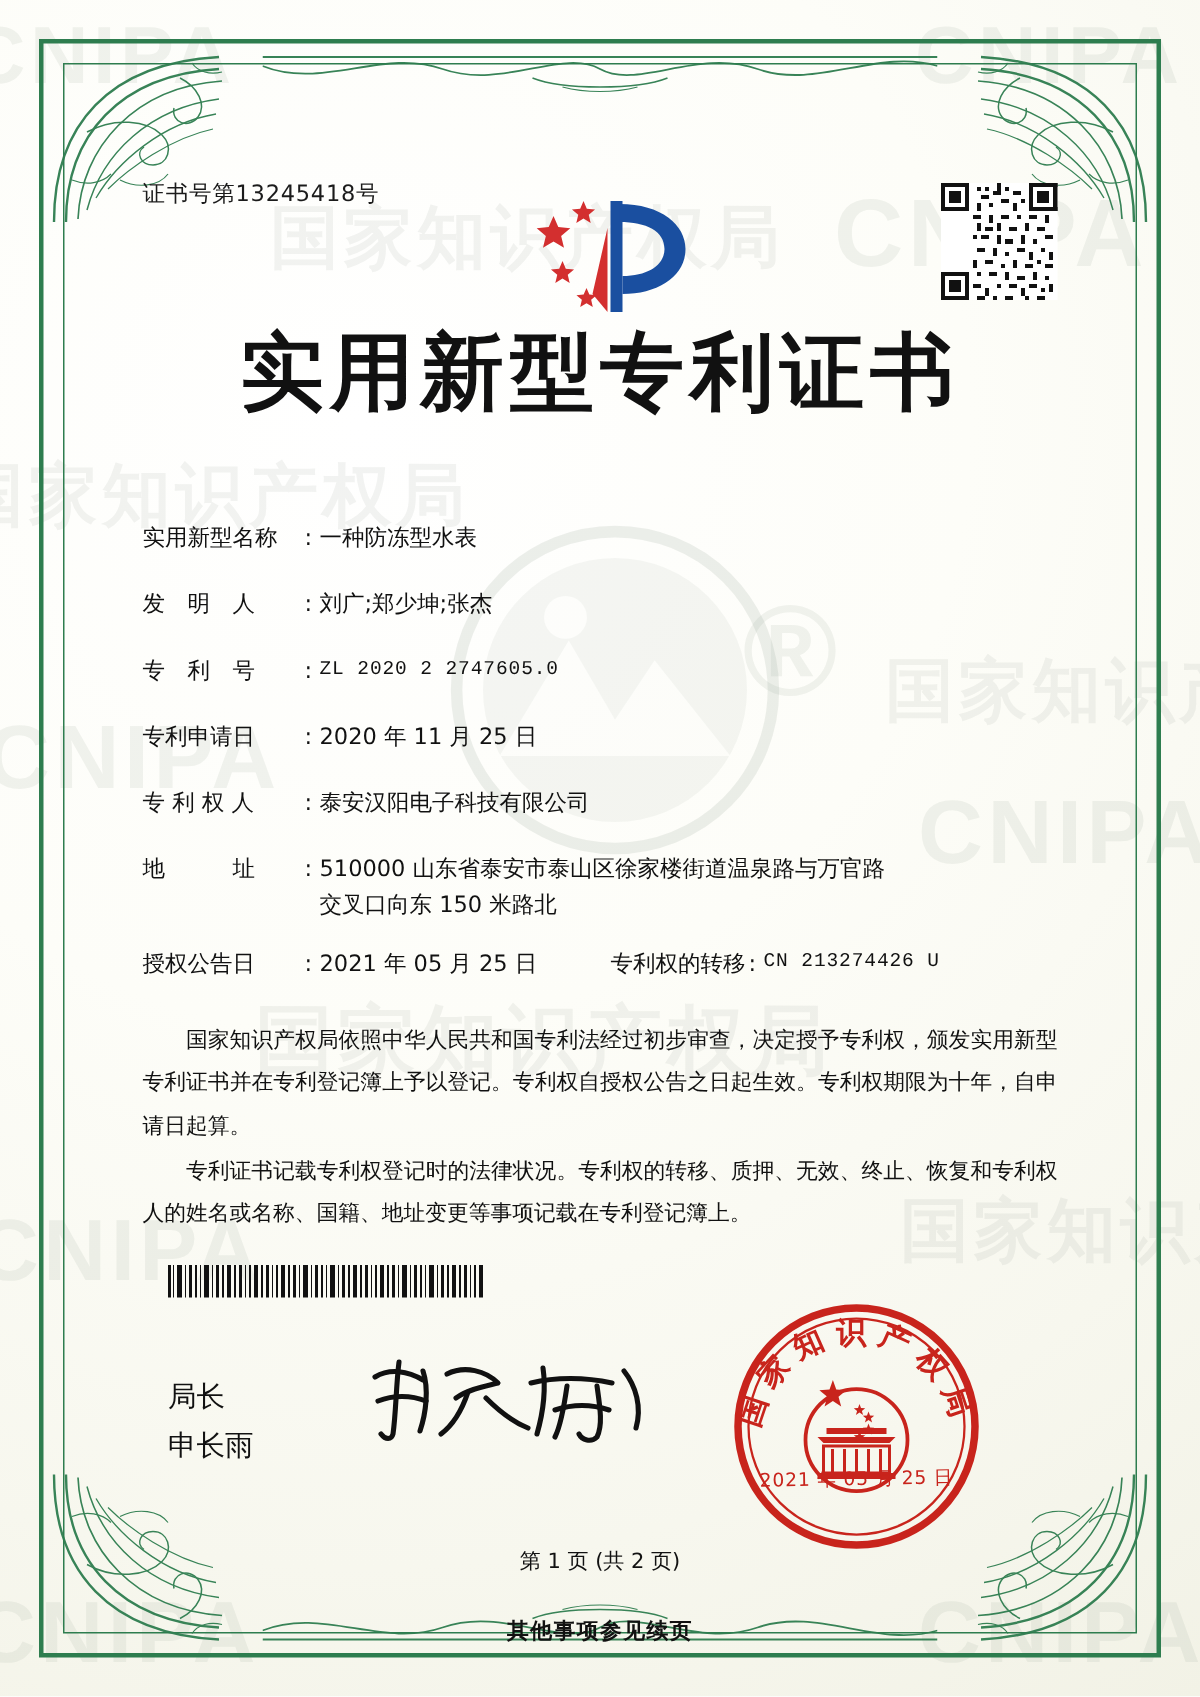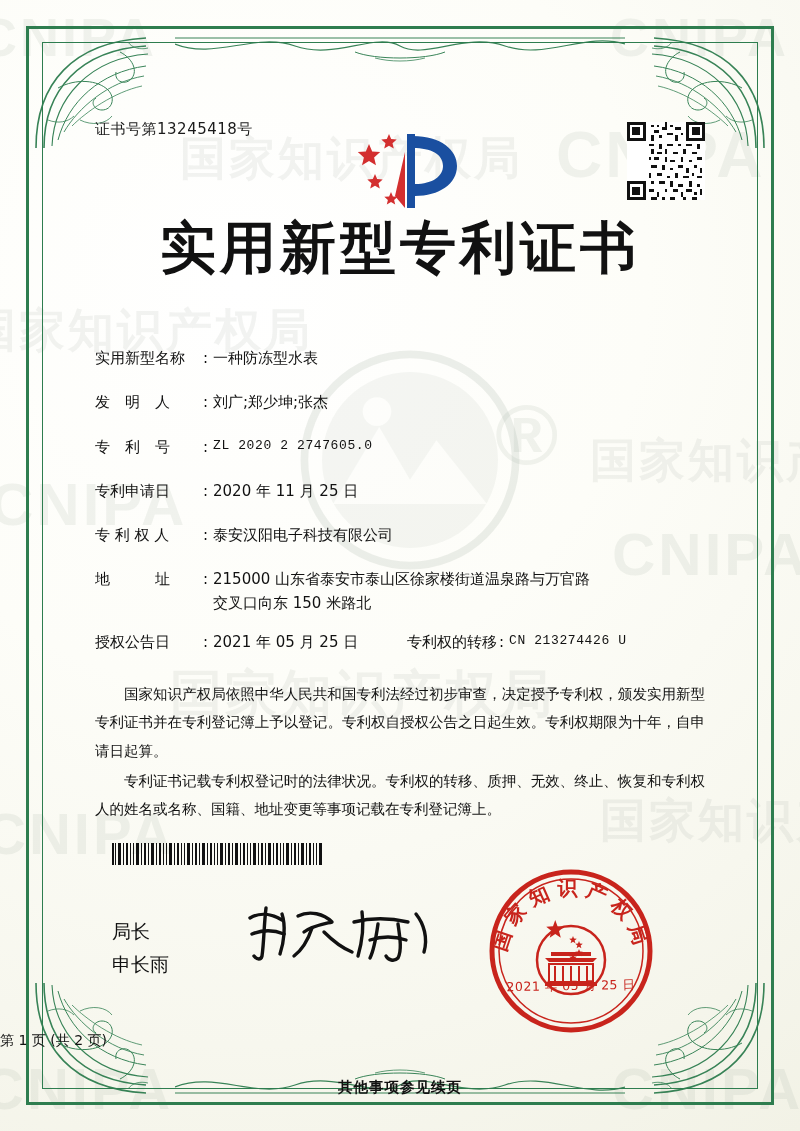--- a/index.html
+++ b/index.html
@@ -239,21 +239,21 @@
     color: #c8241c;
     letter-spacing: 0.5px;
     transform: rotate(-1deg);
   }
 
   .page-num {
     position: absolute;
     left: 0;
     right: 0;
     top: 1032px;
-    text-align: left;
+    text-align: center;
     font-family: "DejaVu Sans", sans-serif;
     font-size: 14px;
     color: #111;
   }
   .footer-note {
     position: absolute;
     left: 0;
     right: 0;
     top: 1078px;
     text-align: center;
@@ -504,21 +504,21 @@
       <div class="field-row">
         <div class="field-label">专 利 权 人</div>
         <div class="field-colon">:</div>
         <div class="field-value cn">泰安汉阳电子科技有限公司</div>
       </div>
 
       <div class="field-row" style="margin-bottom:16px;">
         <div class="field-label">地　　　址</div>
         <div class="field-colon">:</div>
         <div class="field-value cn">
-          <span class="sub">215000  山东省泰安市泰山区徐家楼街道温泉路与万官路</span>
+          <span class="sub">510000  山东省泰安市泰山区徐家楼街道温泉路与万官路</span>
           <span class="sub">交叉口向东 150 米路北</span>
         </div>
       </div>
 
       <div class="row-two">
         <div class="half">
           <div class="field-label">授权公告日</div>
           <div class="field-colon">:</div>
           <div class="field-value cn">2021 年 05 月 25 日</div>
         </div>

